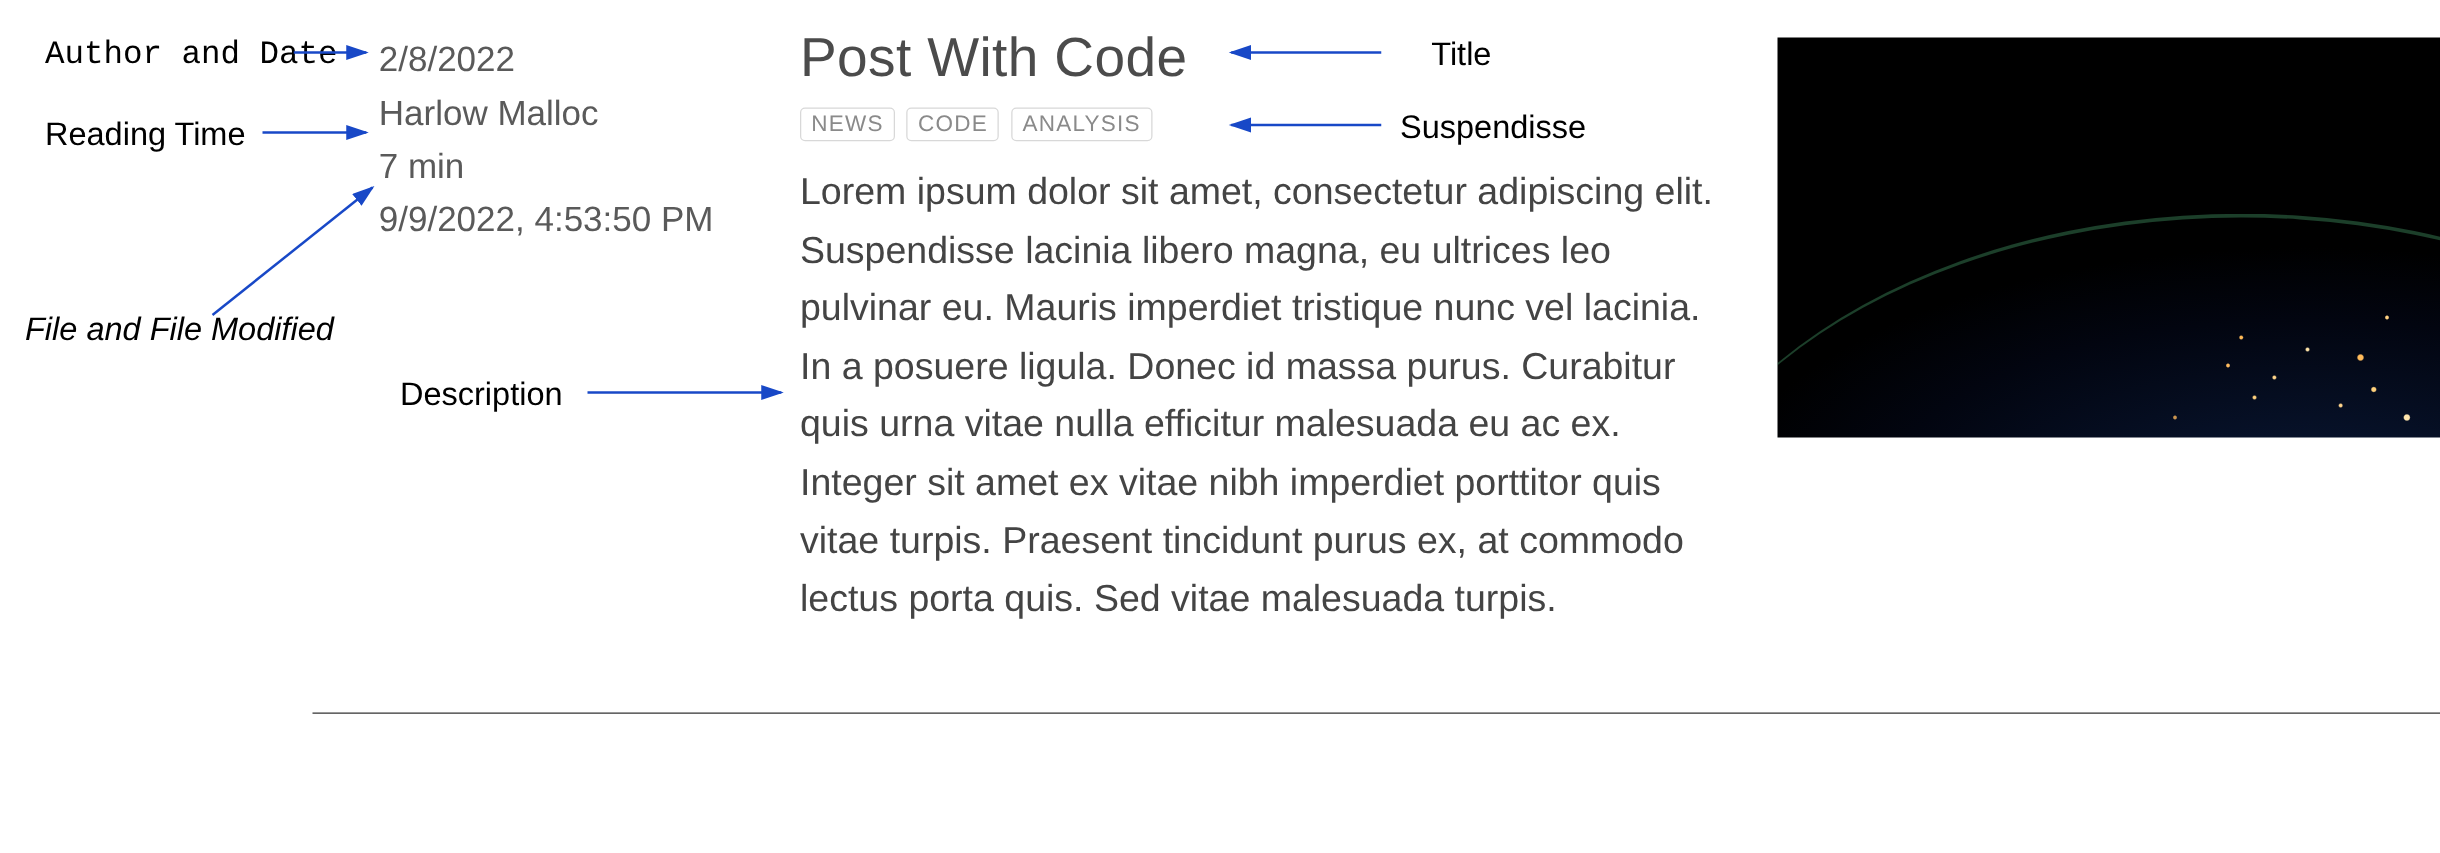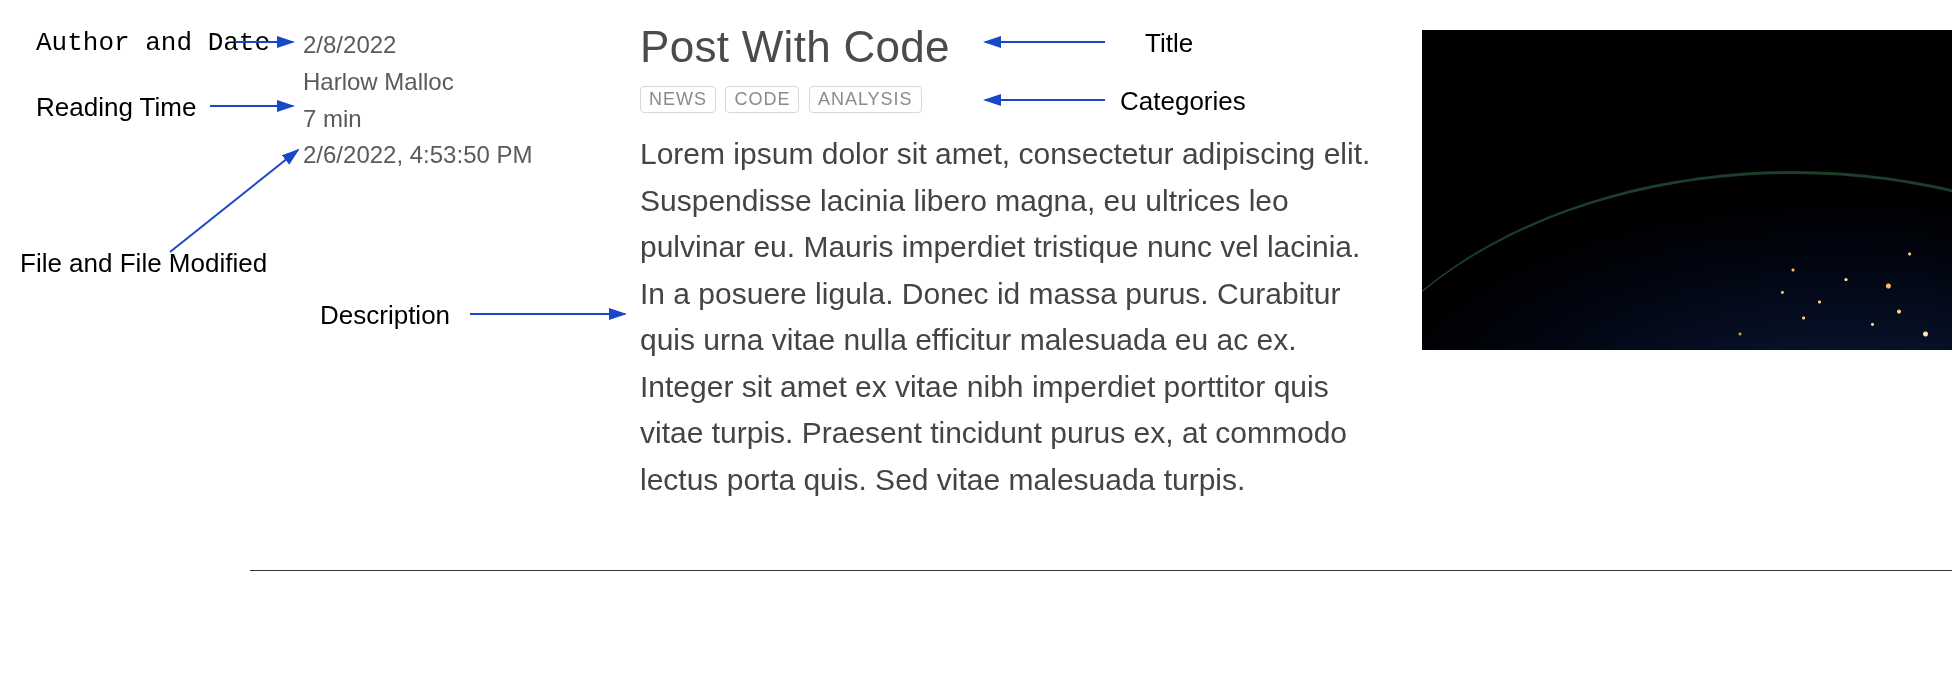--- a/index.html
+++ b/index.html
@@ -21,21 +21,21 @@
     color: #000;
     white-space: nowrap;
   }
 
   
   .meta {
     position: absolute;
     left: 303px;
     top: 28px;
     width: 300px;
-    font-size: 24px;
+    font-size: 28px;
     color: #5a5a5a;
     line-height: 1.45;
   }
   .meta div { margin-bottom: 2px; }
 
   
   .post {
     position: absolute;
     left: 640px;
     top: 22px;
@@ -132,31 +132,31 @@
     border: none;
     border-top: 1px solid #333;
     margin: 0;
   }
 </style>
 </head>
 <body>
 
 <div class="annot" style="left:36px; top:28px;font-family:Liberation Mono, monospace;">Author and Date</div>
 <div class="annot" style="left:36px; top:92px;">Reading Time</div>
-<div class="annot" style="left:20px; top:248px;">File and File Modified</div>
+<div class="annot" style="left:20px; top:248px;font-style:italic;">File and File Modified</div>
 <div class="annot" style="left:320px; top:300px;">Description</div>
 
 <div class="rannot" style="left:1120px; top:28px;margin-left:25px;">Title</div>
-<div class="rannot" style="left:1120px; top:86px;">Categories</div>
+<div class="rannot" style="left:1120px; top:86px;">Suspendisse</div>
 
 <div class="meta">
   <div>2/8/2022</div>
   <div>Harlow Malloc</div>
   <div>7 min</div>
-  <div>2/6/2022, 4:53:50 PM</div>
+  <div>9/9/2022, 4:53:50 PM</div>
 </div>
 
 <div class="post">
   <h1 class="post-title">Post With Code</h1>
   <div class="cats">
     <span class="cat">NEWS</span>
     <span class="cat">CODE</span>
     <span class="cat">ANALYSIS</span>
   </div>
   <div class="desc">Lorem ipsum dolor sit amet, consectetur adipiscing elit. Suspendisse lacinia libero magna, eu ultrices leo pulvinar eu. Mauris imperdiet tristique nunc vel lacinia. In a posuere ligula. Donec id massa purus. Curabitur quis urna vitae nulla efficitur malesuada eu ac ex. Integer sit amet ex vitae nibh imperdiet porttitor quis vitae turpis. Praesent tincidunt purus ex, at commodo lectus porta quis. Sed vitae malesuada turpis.</div>

